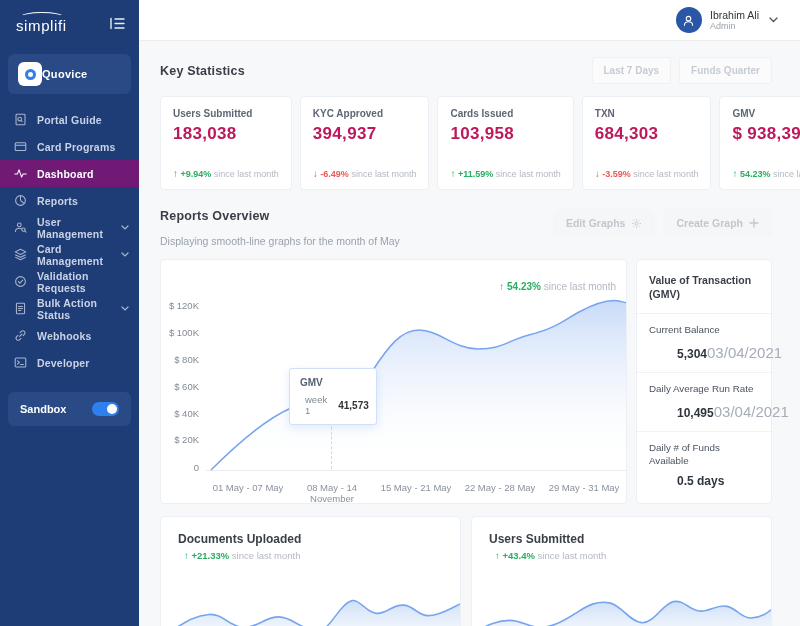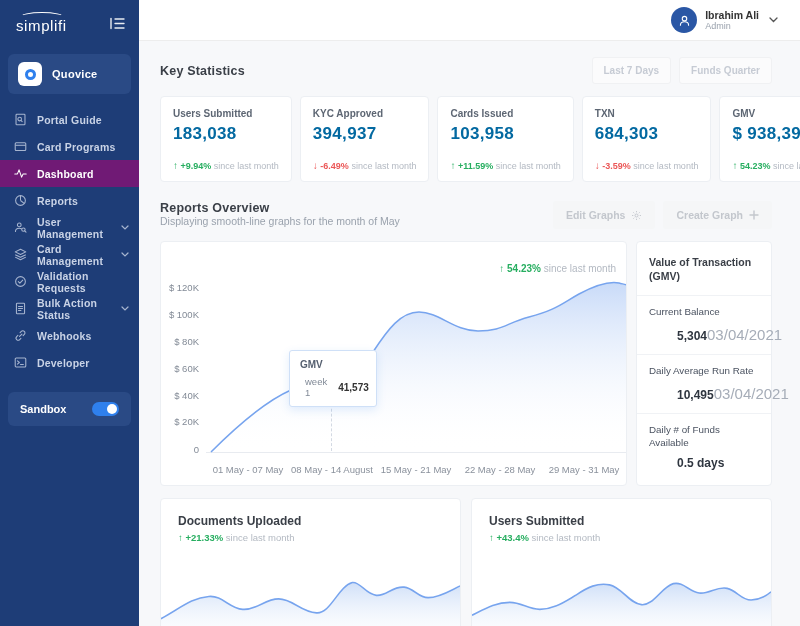--- a/index.html
+++ b/index.html
@@ -5,62 +5,62 @@
   * { margin:0; padding:0; box-sizing:border-box; }
   html,body { width:800px; height:626px; overflow:hidden; }
   body { font-family:"Liberation Sans", sans-serif; background:#f7f8fa; position:relative; }
 
   
   .sidebar { position:absolute; left:0; top:0; width:139px; height:626px; background:#1e3d77; color:#fff; z-index:5; }
   .logo-row { display:flex; align-items:center; justify-content:space-between; padding:16px 14px 10px 16px; }
   .logo { position:relative; font-size:15px; letter-spacing:.6px; font-weight:500; color:#fff; }
   .logo-arc { position:absolute; left:4px; top:-5px; width:44px; height:10px; border:1.4px solid transparent; border-top:1.4px solid #ffffff; border-radius:50%; }
   .collapse-btn { cursor:pointer; opacity:.9; }
-  .workspace { margin:10px 8px 4px; background:#2a4a85; border-radius:6px; padding:8px 10px; display:flex; align-items:center; gap:10px; }
+  .workspace { margin:10px 8px 4px; background:#2a4a85; border-radius:6px; padding:8px 10px; display:flex; align-items:center; }
   .q-badge { width:24px; height:24px; background:#fff; border-radius:6px; display:flex; align-items:center; justify-content:center; }
   .q-ring { width:11px; height:11px; border:3px solid #2f80ed; border-radius:50%; display:block; }
   .workspace-label { font-size:11px; font-weight:700; letter-spacing:.3px; }
   .nav { margin-top:12px; }
   .nav-item { height:27px; display:flex; align-items:center; gap:10px; padding-left:14px; padding-right:10px; font-size:10.5px; font-weight:600; color:#c9d3e6; letter-spacing:.2px; cursor:pointer; }
   .nav-item svg { flex:0 0 auto; opacity:.8; }
   .nav-item.active { background:#701a75; color:#ffffff; }
   .nav-item.active svg { opacity:1; }
   .chev { margin-left:auto; opacity:.7; }
   .sandbox { margin:16px 8px 0; background:#2a4a85; border-radius:6px; padding:10px 12px; display:flex; align-items:center; justify-content:space-between; }
   .sandbox-label { font-size:11px; font-weight:700; }
   .toggle { width:27px; height:14px; border-radius:8px; background:#2f80ed; position:relative; cursor:pointer; }
   .toggle-knob { position:absolute; right:2px; top:2px; width:10px; height:10px; border-radius:50%; background:#fff; }
 
   
   .topbar { position:absolute; left:139px; right:0; top:0; height:41px; background:#fff; border-bottom:1px solid #ededed; display:flex; align-items:center; justify-content:flex-end; padding-right:22px; gap:8px; }
   .avatar { width:26px; height:26px; border-radius:50%; background:#2a57a5; display:flex; align-items:center; justify-content:center; }
   .user-block { line-height:1.15; }
-  .user-name { font-size:10.5px; font-weight:700; color:#333; }
+  .user-name { font-size:10.5px; font-weight:400; color:#333; }
   .user-role { font-size:9px; color:#9aa2ad; }
   .user-chev { color:#555; margin-left:2px; }
 
   
   .main { position:absolute; left:139px; top:41px; right:0; bottom:0; padding:16px 28px 0 21px; }
   .section-head { display:flex; align-items:center; justify-content:space-between; margin-bottom:12px; }
   .section-title { font-size:12.5px; font-weight:700; color:#3a3f47; letter-spacing:.2px; }
   .filters { display:flex; gap:8px; }
   .filter-btn { font-size:10px; font-weight:700; padding:7px 11px; border-radius:3px; background:#fbfbfc; border:1px solid #f0f1f3; color:#c6cbd4; cursor:pointer; }
   .filter-btn.active { background:#fff; border:1px solid #2f80ed; color:#2f80ed; }
 
   .stats-row { display:flex; gap:8px; }
   .stat-card { flex:1; background:#fff; border:1px solid #eceff3; border-radius:4px; padding:11px 12px 10px; }
   .stat-label { font-size:10px; color:#5d6673; font-weight:600; margin-bottom:5px; }
-  .stat-value { font-size:17px; color:#0369a1; font-weight:600; letter-spacing:.3px; margin-bottom:16px; }
+  .stat-value { font-size:17px; color:#be185d; font-weight:600; letter-spacing:.3px; margin-bottom:24px; }
   .stat-delta { font-size:9px; color:#b3b9c2; white-space:nowrap; }
   .stat-delta .arrow { font-size:10px; }
   .up .arrow, .up .pct { color:#27ae60; font-weight:700; }
   .down .arrow, .down .pct { color:#eb5757; font-weight:700; }
 
   .reports-head { display:flex; align-items:flex-start; justify-content:space-between; margin-top:19px; }
-  .reports-sub { font-size:10.5px; color:#9aa2ad; margin-top:0; }
+  .reports-sub { font-size:10.5px; color:#9aa2ad; margin-top:12px; }
   .report-btns { display:flex; gap:8px; }
   .ghost-btn { background:#f5f6f7; border:none; color:#c3c7cd; font-size:10.5px; font-weight:600; padding:8px 13px; border-radius:3px; cursor:pointer; display:flex; align-items:center; gap:6px; }
 
   .charts-row { display:flex; gap:9px; margin-top:12px; }
   .chart-card { flex:1; background:#fff; border:1px solid #eceff3; border-radius:4px; position:relative; height:245px; }
   .chart-delta { position:absolute; top:21px; right:10px; font-size:10px; color:#b3b9c2; }
   .chart-delta .arrow, .chart-delta .pct { color:#27ae60; font-weight:700; }
   .ylabel { position:absolute; left:0; width:38px; text-align:right; font-size:9.5px; color:#828a96; }
   .plot-svg { position:absolute; left:45px; top:17px; }
   .xlabels { position:absolute; left:45px; top:222px; width:420px; display:flex; }
@@ -78,21 +78,21 @@
   .gmv-row { padding:10px 12px 11px; border-bottom:1px solid #f0f2f5; }
   .gmv-row:last-child { border-bottom:none; }
   .gmv-label { font-size:9.8px; color:#4a5260; margin-bottom:7px; line-height:1.3; }
   .gmv-vals { display:flex; align-items:baseline; justify-content:space-between;margin-left:28px; }
   .gmv-value { font-size:12px; font-weight:700; color:#2f3640; }
   .gmv-date { font-size:15px; color:#a6adb8; }
 
   .mini-row { display:flex; gap:10px; margin-top:12px; }
   .mini-card { flex:1; background:#fff; border:1px solid #eceff3; border-radius:4px; height:150px; position:relative; overflow:hidden; }
   .mini-title { font-size:12px; font-weight:700; color:#3a3f47; margin:15px 0 4px 17px; }
-  .mini-delta { font-size:9.5px; color:#b3b9c2; margin-left:17px; }
+  .mini-delta { font-size:9.5px; color:#b3b9c2; margin-left:23px; }
   .mini-delta .arrow, .mini-delta .pct { color:#27ae60; font-weight:700; }
   .wave { position:absolute; left:0; right:0; top:52px; height:98px; width:100%; }
 </style>
 </head>
 <body>
 
 <div class="sidebar">
   <div class="logo-row">
     <div class="logo">
       <span class="logo-arc"></span>
@@ -321,21 +321,21 @@
         <div class="tooltip-title">GMV</div>
         <div class="tooltip-row">
           <span class="tt-dot"></span>
           <span class="tt-series">week 1</span>
           <span class="tt-value">41,573</span>
         </div>
       </div>
 
       <div class="xlabels">
         <span>01 May - 07 May</span>
-        <span>08 May - 14 August</span>
+        <span>08 May - 14 November</span>
         <span>15 May - 21 May</span>
         <span>22 May - 28 May</span>
         <span>29 May - 31 May</span>
       </div>
     </div>
 
     <div class="gmv-panel">
       <div class="gmv-title">Value of Transaction (GMV)</div>
       <div class="gmv-row">
         <div class="gmv-label">Current Balance</div>

